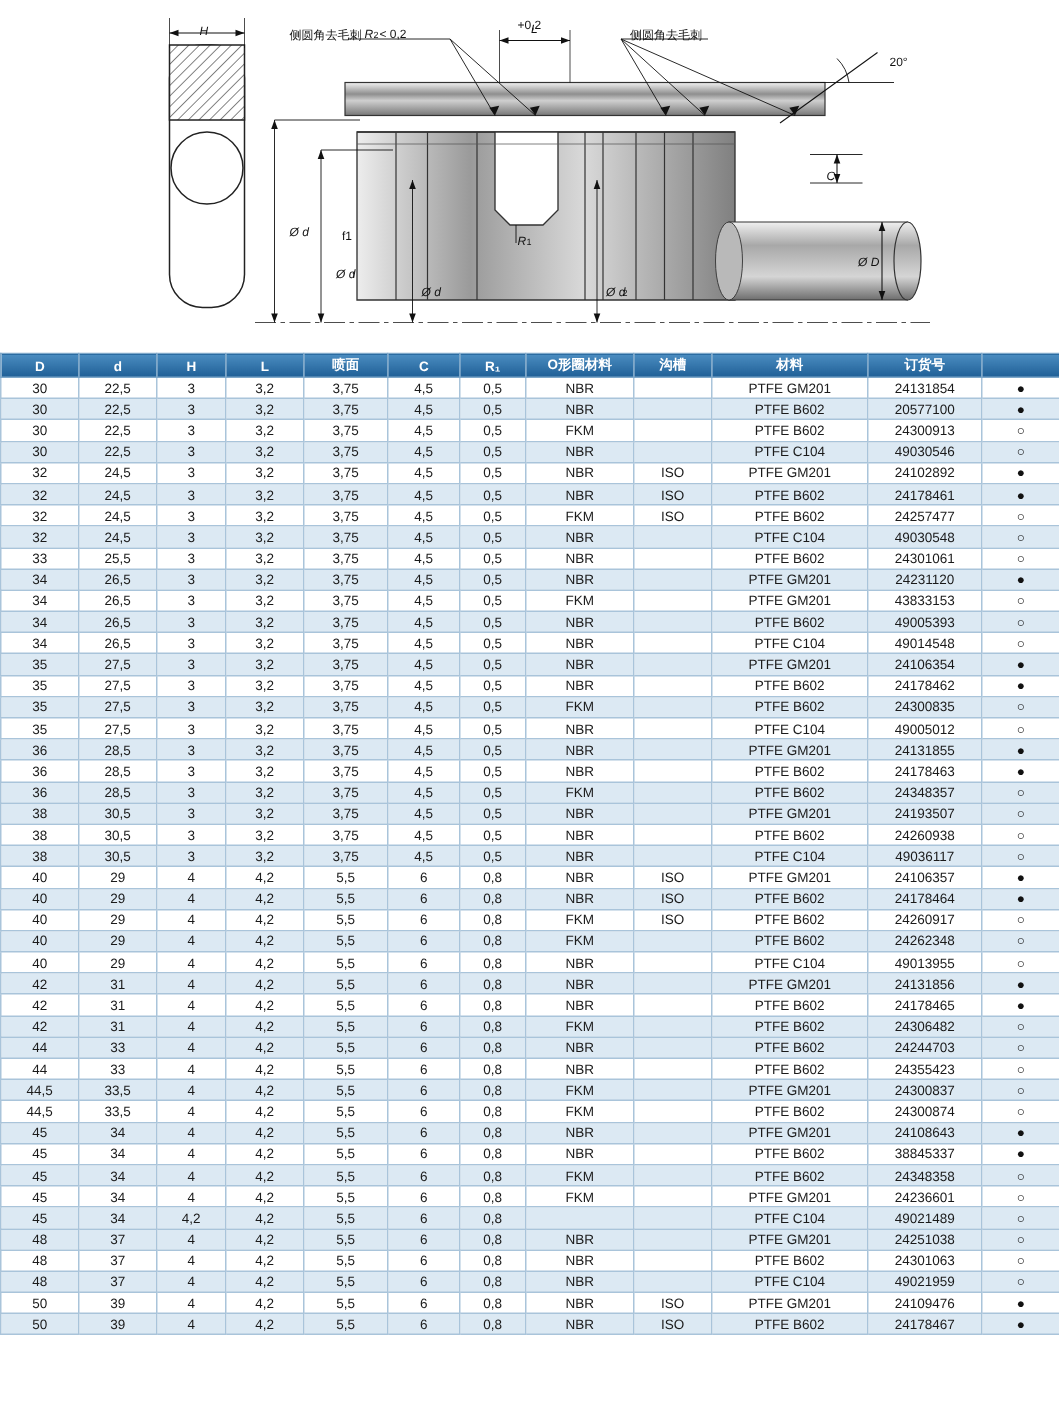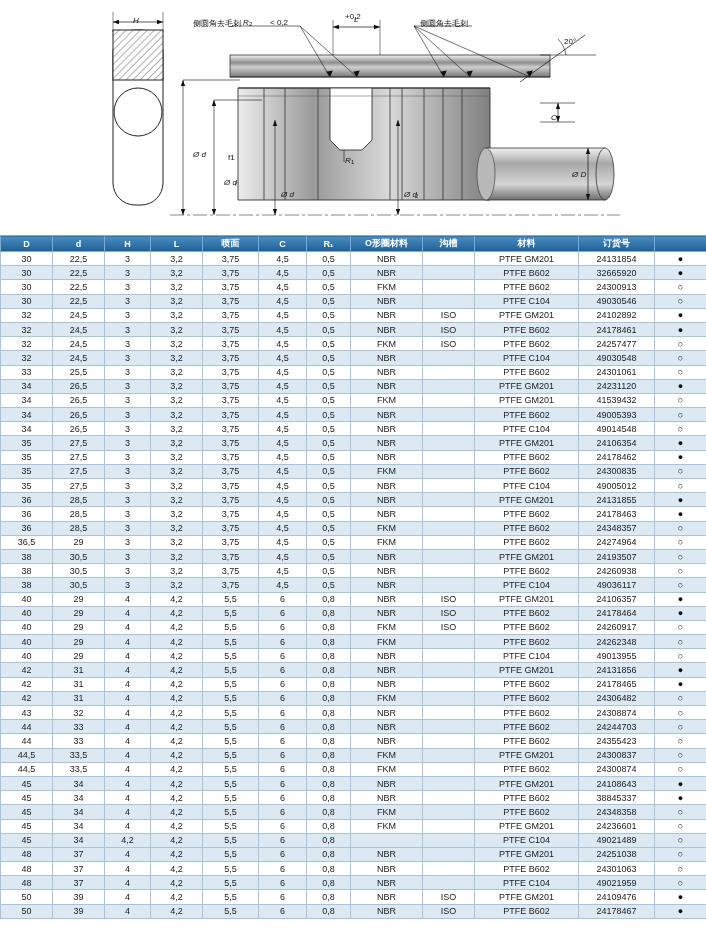--- a/index.html
+++ b/index.html
@@ -211,25 +211,25 @@
       </g>
 
       <line x1="170" y1="215" x2="620" y2="215" stroke="#111" stroke-width="0.5" stroke-dasharray="14,3,3,3"></line>
     </svg>
 
     <div id="drawing-labels">
         <span class="lbl ital" style="left: 133px; top: 16px;">H</span>
         <span class="lbl cn" style="left: 193px; top: 18px;">侧圆角去毛刺</span>
         <span class="lbl ital" style="left: 243px; top: 18px;">R</span>
         <span class="lbl" style="left: 249px; top: 21px; font-size: 6px;">2</span>
-        <span class="lbl" style="left: 270px; top: 18px;">&lt; 0,2</span>
+        <span class="lbl" style="left: 253px; top: 18px;">&lt; 0,2</span>
         <span class="lbl ital" style="left: 354px; top: 15px;">L</span>
         <span class="lbl" style="left: 345px; top: 12px;">+0,2</span>
         <span class="lbl cn" style="left: 420px; top: 18px;">侧圆角去毛刺</span>
-        <span class="lbl" style="left: 564px; top: 37px;">20°</span>
+        <span class="lbl" style="left: 593px; top: 37px;">20°</span>
         <span class="lbl ital" style="left: 551px; top: 113px;">C</span>
         <span class="lbl ital" style="left: 572px; top: 170px;">Ø D</span>
         <span class="lbl ital" style="left: 193px; top: 150px;">Ø d</span>
         <span class="lbl" style="left: 188px; top: 153px; margin-left: 40px;">f1</span>
         <span class="lbl ital" style="left: 224px; top: 178px;">Ø d</span>
         <span class="lbl" style="left: 235px; top: 181px; font-size: 6px;">f</span>
         <span class="lbl ital" style="left: 281px; top: 190px;">Ø d</span>
         <span class="lbl ital" style="left: 404px; top: 190px;">Ø d</span>
         <span class="lbl" style="left: 415px; top: 193px; font-size: 6px;">2</span>
         <span class="lbl ital" style="left: 345px; top: 156px;">R</span>
@@ -287,21 +287,21 @@
           <td>30</td>
           <td>22,5</td>
           <td>3</td>
           <td>3,2</td>
           <td>3,75</td>
           <td>4,5</td>
           <td>0,5</td>
           <td>NBR</td>
           <td></td>
           <td>PTFE B602</td>
-          <td>32665920</td>
+          <td>20577100</td>
           <td class="dot filled"></td>
         </tr>
         <tr class="rlight">
           <td>30</td>
           <td>22,5</td>
           <td>3</td>
           <td>3,2</td>
           <td>3,75</td>
           <td>4,5</td>
           <td>0,5</td>
@@ -413,21 +413,21 @@
           <td>34</td>
           <td>26,5</td>
           <td>3</td>
           <td>3,2</td>
           <td>3,75</td>
           <td>4,5</td>
           <td>0,5</td>
           <td>FKM</td>
           <td></td>
           <td>PTFE GM201</td>
-          <td>41539432</td>
+          <td>43833153</td>
           <td class="dot open"></td>
         </tr>
         <tr class="rdark">
           <td>34</td>
           <td>26,5</td>
           <td>3</td>
           <td>3,2</td>
           <td>3,75</td>
           <td>4,5</td>
           <td>0,5</td>
@@ -542,34 +542,20 @@
           <td>3,2</td>
           <td>3,75</td>
           <td>4,5</td>
           <td>0,5</td>
           <td>FKM</td>
           <td></td>
           <td>PTFE B602</td>
           <td>24348357</td>
           <td class="dot open"></td>
         </tr>
-        <tr class="rlight">
-          <td>36,5</td>
-          <td>29</td>
-          <td>3</td>
-          <td>3,2</td>
-          <td>3,75</td>
-          <td>4,5</td>
-          <td>0,5</td>
-          <td>FKM</td>
-          <td></td>
-          <td>PTFE B602</td>
-          <td>24274964</td>
-          <td class="dot open"></td>
-        </tr>
         <tr class="rdark">
           <td>38</td>
           <td>30,5</td>
           <td>3</td>
           <td>3,2</td>
           <td>3,75</td>
           <td>4,5</td>
           <td>0,5</td>
           <td>NBR</td>
           <td></td>
@@ -710,34 +696,20 @@
           <td>4,2</td>
           <td>5,5</td>
           <td>6</td>
           <td>0,8</td>
           <td>FKM</td>
           <td></td>
           <td>PTFE B602</td>
           <td>24306482</td>
           <td class="dot open"></td>
         </tr>
-        <tr class="rlight">
-          <td>43</td>
-          <td>32</td>
-          <td>4</td>
-          <td>4,2</td>
-          <td>5,5</td>
-          <td>6</td>
-          <td>0,8</td>
-          <td>NBR</td>
-          <td></td>
-          <td>PTFE B602</td>
-          <td>24308874</td>
-          <td class="dot open"></td>
-        </tr>
         <tr class="rdark">
           <td>44</td>
           <td>33</td>
           <td>4</td>
           <td>4,2</td>
           <td>5,5</td>
           <td>6</td>
           <td>0,8</td>
           <td>NBR</td>
           <td></td>

